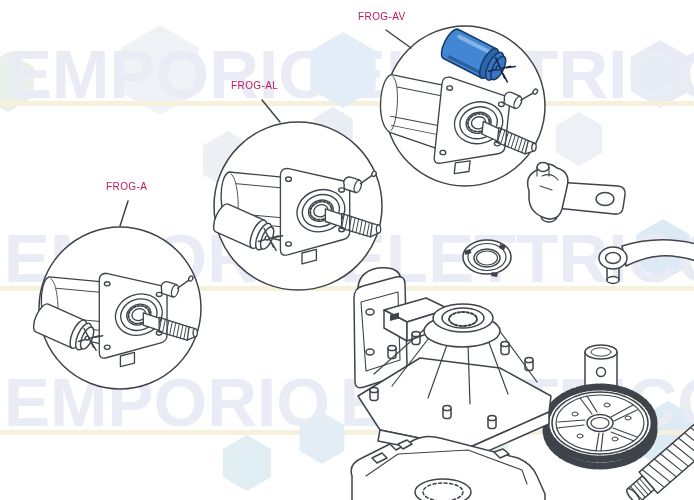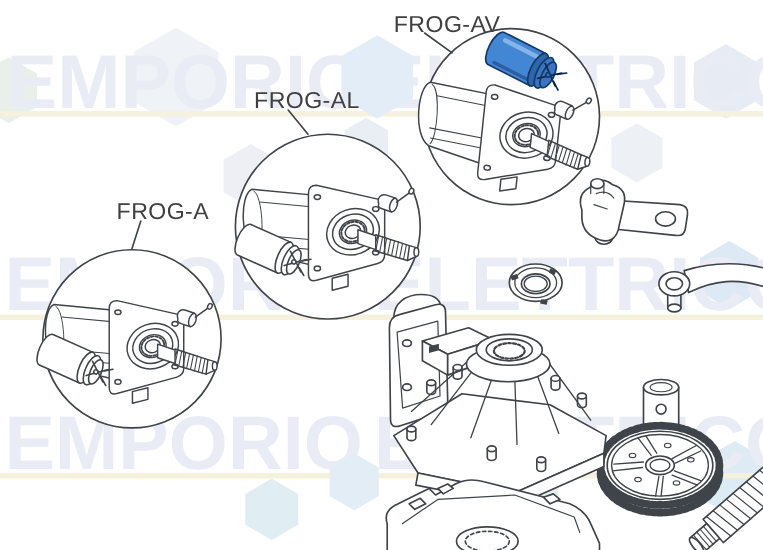--- a/index.html
+++ b/index.html
@@ -8,21 +8,21 @@
   .stage{position:absolute;left:0;top:0;width:694px;height:500px;overflow:hidden;}
   
   .wm-layer{position:absolute;left:0;top:0;width:694px;height:500px;z-index:0;}
   .wm-word{position:absolute;font-weight:bold;font-size:69px;line-height:69px;
            color:#e9ecf4;white-space:nowrap;letter-spacing:0px;}
   .wm-bar{position:absolute;height:4.5px;background:#f5f1dd;width:694px;left:0;}
   .hex{position:absolute;clip-path:polygon(50% 0,93% 25%,93% 75%,50% 100%,7% 75%,7% 25%);}
   
   .art{position:absolute;left:0;top:0;z-index:2;}
   
-  .callout-label{position:absolute;z-index:3;font-size:21px;color:#404040;
+  .callout-label{position:absolute;z-index:3;font-size:10px;color:#be185d;
                  letter-spacing:.4px;white-space:nowrap;}
 </style>
 </head>
 <body>
 
 <div class="stage">
 
   <div class="wm-layer">
 
     <div class="hex" style="left:115px;top:25px;width:90px;height:90px;background:#eff2f7;"></div>

